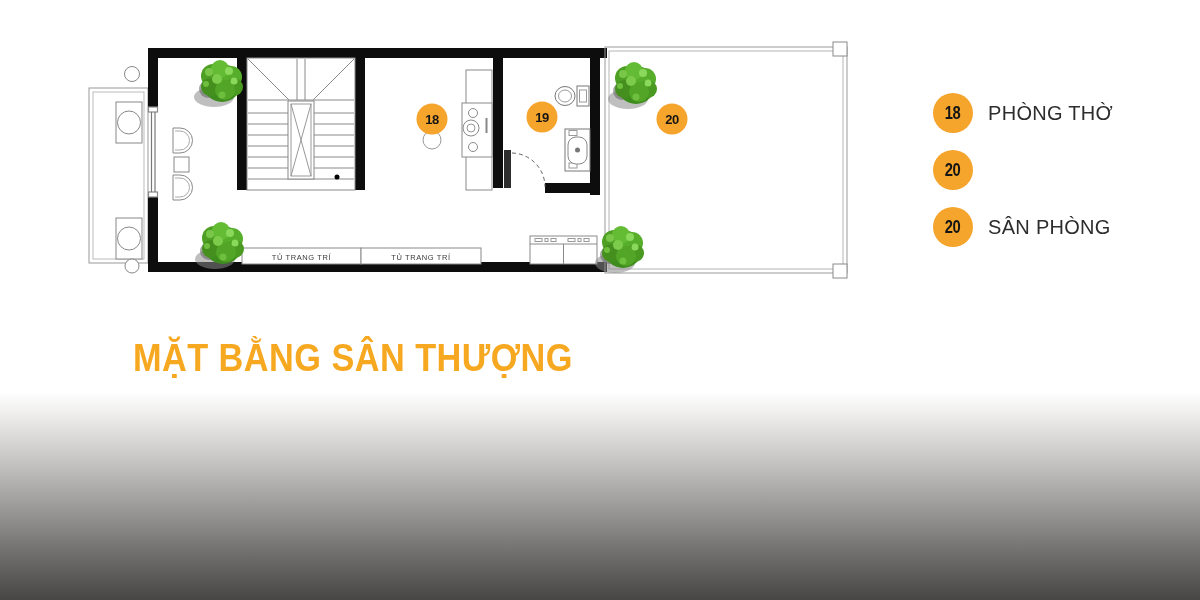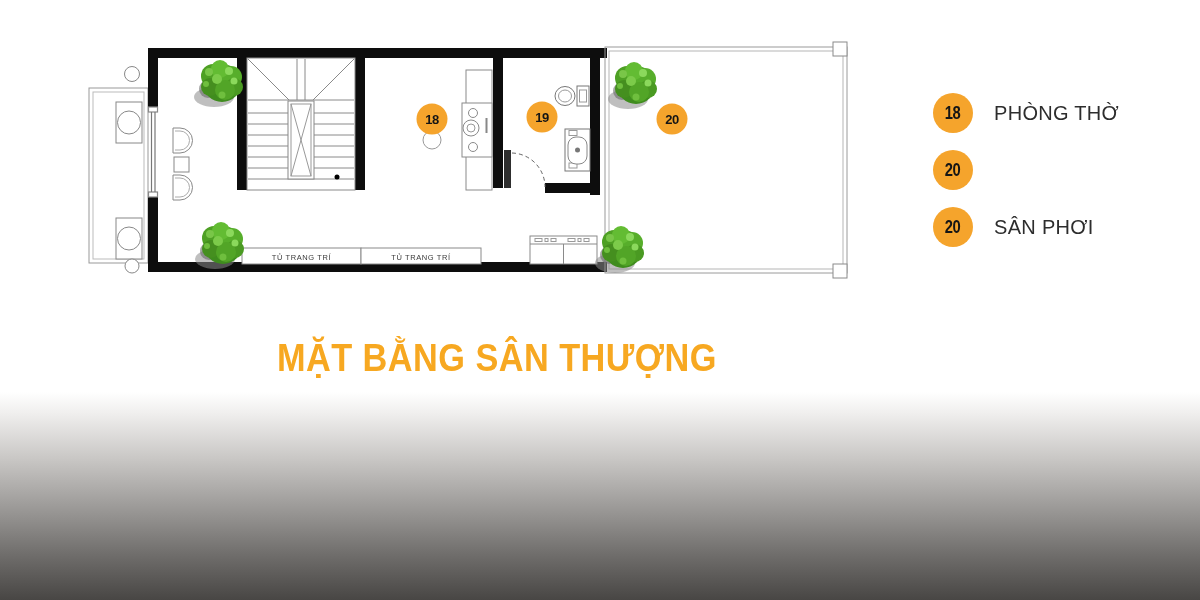--- a/index.html
+++ b/index.html
@@ -7,23 +7,23 @@
           font-family:"Liberation Sans","DejaVu Sans",sans-serif;}
   
   .plan-wrap{position:absolute;left:85px;top:38px;width:765px;height:250px;}
   
   .legend{position:absolute;left:933px;top:93px;}
   .legend-row{display:flex;align-items:center;height:40px;margin-bottom:17px;}
   .legend-badge{width:40px;height:40px;border-radius:50%;background:#F5A42C;
                 display:flex;align-items:center;justify-content:center;
                 font-weight:bold;font-size:18px;color:#151515;flex:0 0 40px;}
   .legend-badge span{display:inline-block;transform:scaleX(.82);letter-spacing:-.5px;}
-  .legend-label{margin-left:21px;font-size:20px;color:#2d2d2d;letter-spacing:.3px;white-space:nowrap;}
-  
-  .title{position:absolute;left:97px;top:336px;width:800px;text-align:center;}
+  .legend-label{margin-left:15px;font-size:20px;color:#2d2d2d;letter-spacing:.3px;white-space:nowrap;}
+  
+  .title{position:absolute;left:103px;top:336px;width:800px;}
   .title span{display:inline-block;font-size:39px;font-weight:bold;color:#F7A821;
               transform:scaleX(.88);letter-spacing:.5px;white-space:nowrap;}
   
   .footer{position:absolute;left:0;top:392px;width:1200px;height:208px;
           background:linear-gradient(180deg,#ffffff 0%,#f0efee 10%,#c9c7c5 32%,#9b9997 56%,#6e6c6a 79%,#484644 100%);}
 </style>
 </head>
 <body>
 
 <div class="canvas">
@@ -194,21 +194,21 @@
     </div>
     <div class="legend-row">
       <div class="legend-badge">
           <span>20</span>
         </div>
     </div>
     <div class="legend-row">
       <div class="legend-badge">
           <span>20</span>
         </div>
-      <div class="legend-label">SÂN PHƠI</div>
+      <div class="legend-label">SÂN PHÒNG</div>
     </div>
   </div>
 
   <div class="title">
     <span>MẶT BẰNG SÂN THƯỢNG</span>
   </div>
 
   <div class="footer">
     
 

